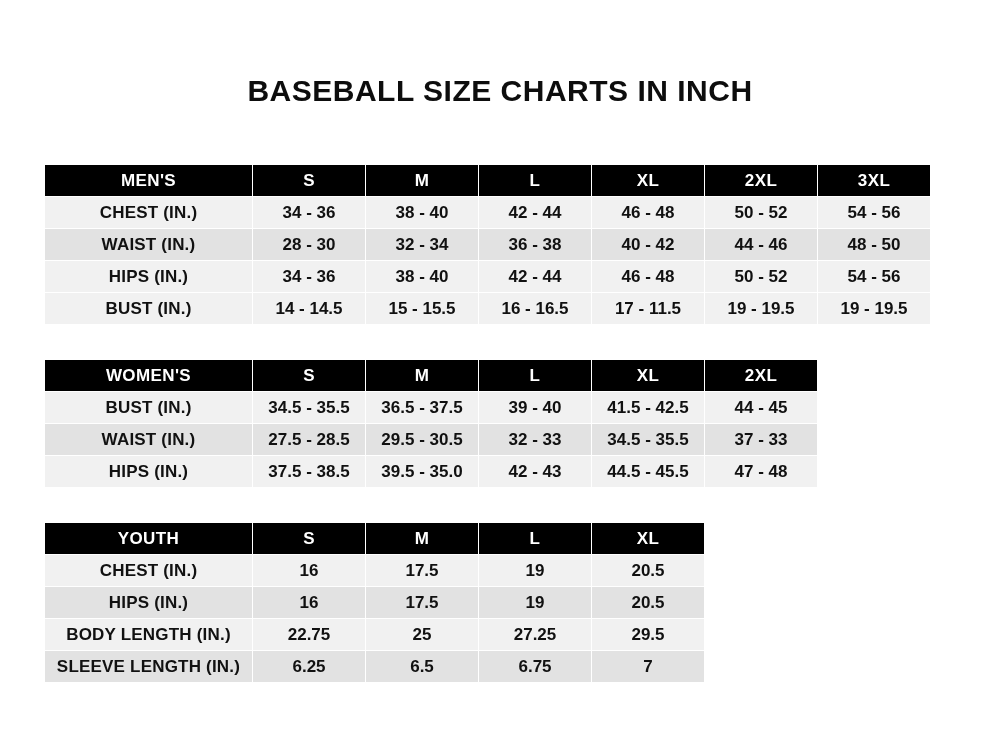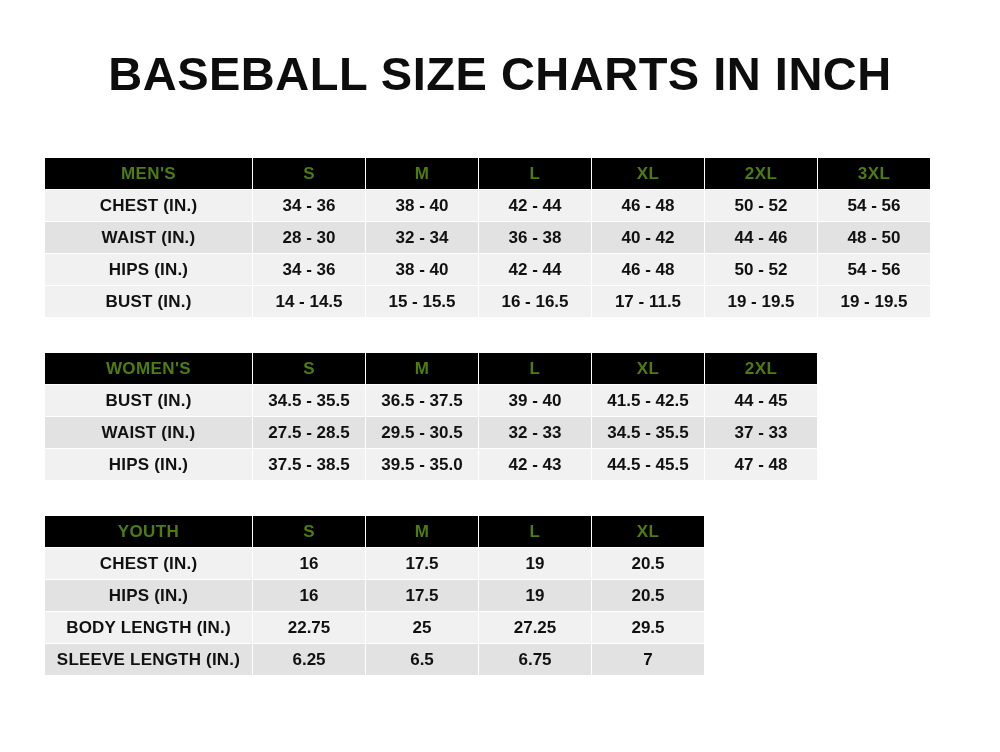--- a/index.html
+++ b/index.html
@@ -15,26 +15,26 @@
     overflow: hidden;
   }
   .page {
     position: relative;
     width: 1000px;
     height: 752px;
     box-sizing: border-box;
   }
   .title {
     text-align: center;
-    font-size: 47px;
+    font-size: 30px;
     font-weight: bold;
     letter-spacing: 0.5px;
     color: #0d0d0d;
     margin: 0;
-    padding-top: 46px;
+    padding-top: 74px;
   }
   .tables-wrap {
     padding: 0 44px;
     margin-top: 56px;
   }
   table.sizechart {
     border-collapse: collapse;
     table-layout: fixed;
     margin-bottom: 34px;
     font-size: 17px;
@@ -43,21 +43,21 @@
     border: 1px solid #ffffff;
     text-align: center;
     font-weight: bold;
     padding: 0;
     height: 31px;
     vertical-align: middle;
     white-space: nowrap;
   }
   thead th {
     background: #000000;
-    color: #4d7c0f;
+    color: #ffffff;
     font-size: 17px;
     letter-spacing: 0.4px;
   }
   thead th.rowhead {
     text-align: center;
   }
   tbody td {
     background: #f1f1f1;
     color: #111111;
   }

